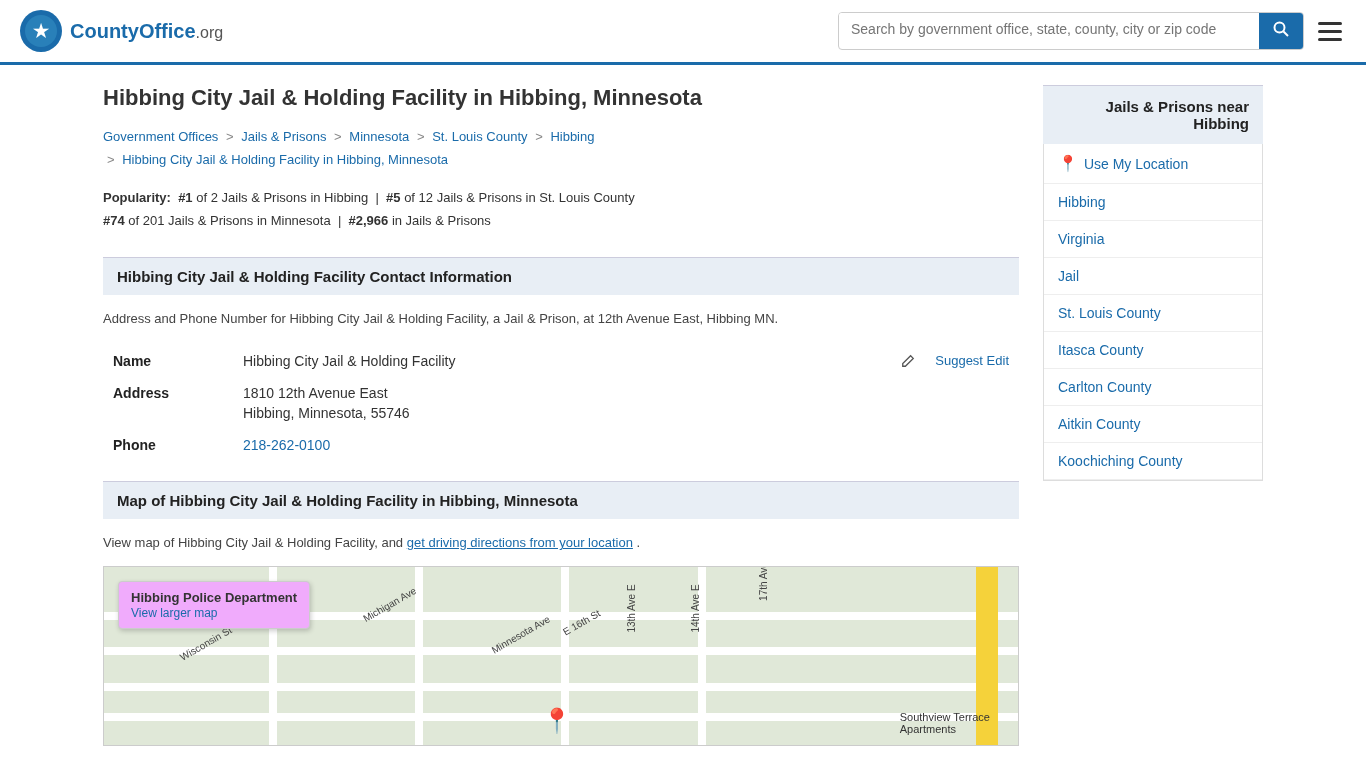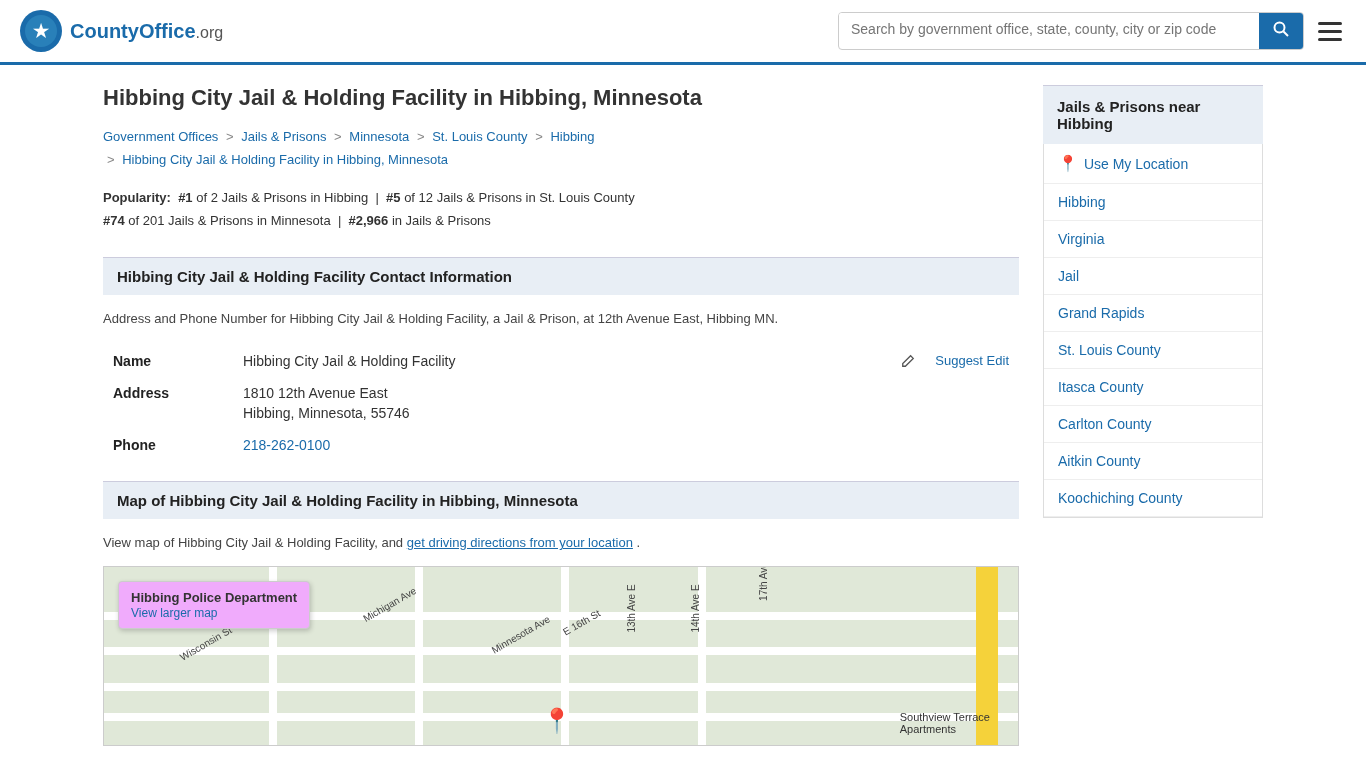--- a/index.html
+++ b/index.html
@@ -236,20 +236,21 @@
 
     
     .sidebar-header {
       background: #e8eef5;
       padding: 12px 14px;
       font-size: 15px;
       font-weight: bold;
       color: #222;
       margin-bottom: 0;
       border-top: 1px solid #ccd;
+      text-align: right;
     }
     .sidebar-list {
       list-style: none;
       border: 1px solid #ddd;
       border-top: none;
     }
     .sidebar-list li {
       border-bottom: 1px solid #eee;
     }
     .sidebar-list li a {
@@ -422,23 +423,20 @@
       <li>
           <a href="#">Hibbing</a>
         </li>
       <li>
           <a href="#">Virginia</a>
         </li>
       <li>
           <a href="#">Jail</a>
         </li>
       <li>
-          <a href="#">Grand Rapids</a>
-        </li>
-      <li>
           <a href="#">St. Louis County</a>
         </li>
       <li>
           <a href="#">Itasca County</a>
         </li>
       <li>
           <a href="#">Carlton County</a>
         </li>
       <li>
           <a href="#">Aitkin County</a>

